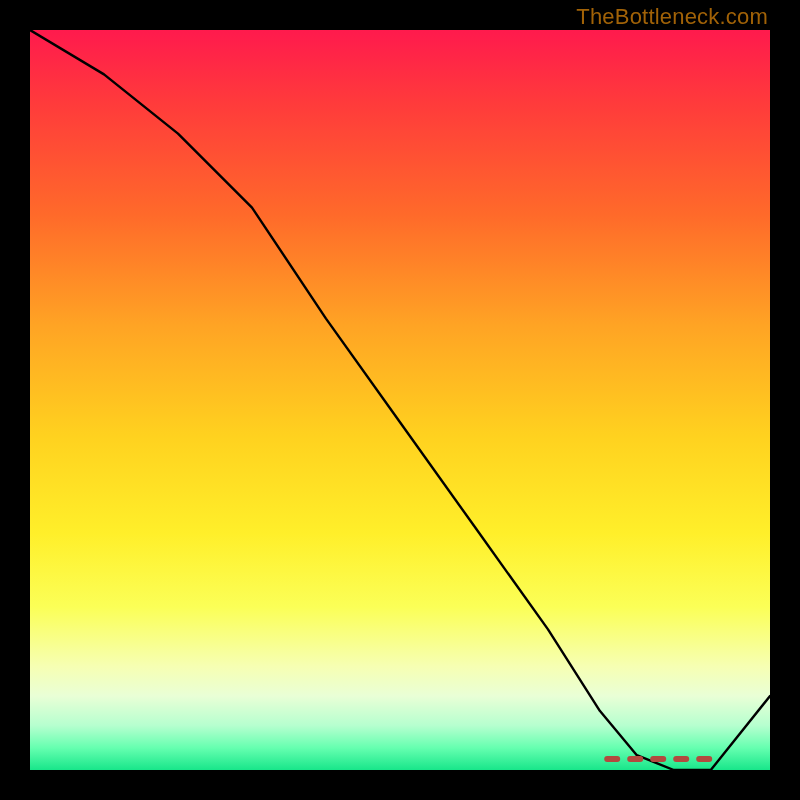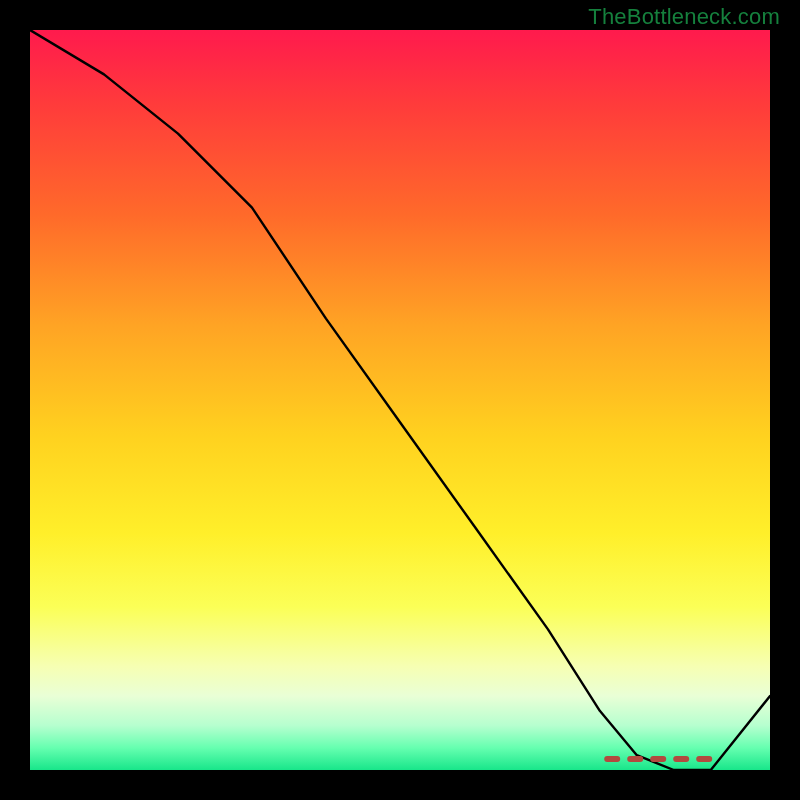--- a/index.html
+++ b/index.html
@@ -13,22 +13,22 @@
   }
   .wrap {
     position: relative;
     width: 800px;
     height: 800px;
     background: #000;
   }
   .watermark {
     position: absolute;
     top: 4px;
-    right: 20px;
-    color: #15803d;
+    right: 32px;
+    color: #a16207;
     font-size: 22px;
     font-weight: 500;
     letter-spacing: 0.2px;
   }
   .plotbox {
     position: absolute;
     left: 30px;
     top: 30px;
     width: 740px;
     height: 740px;

